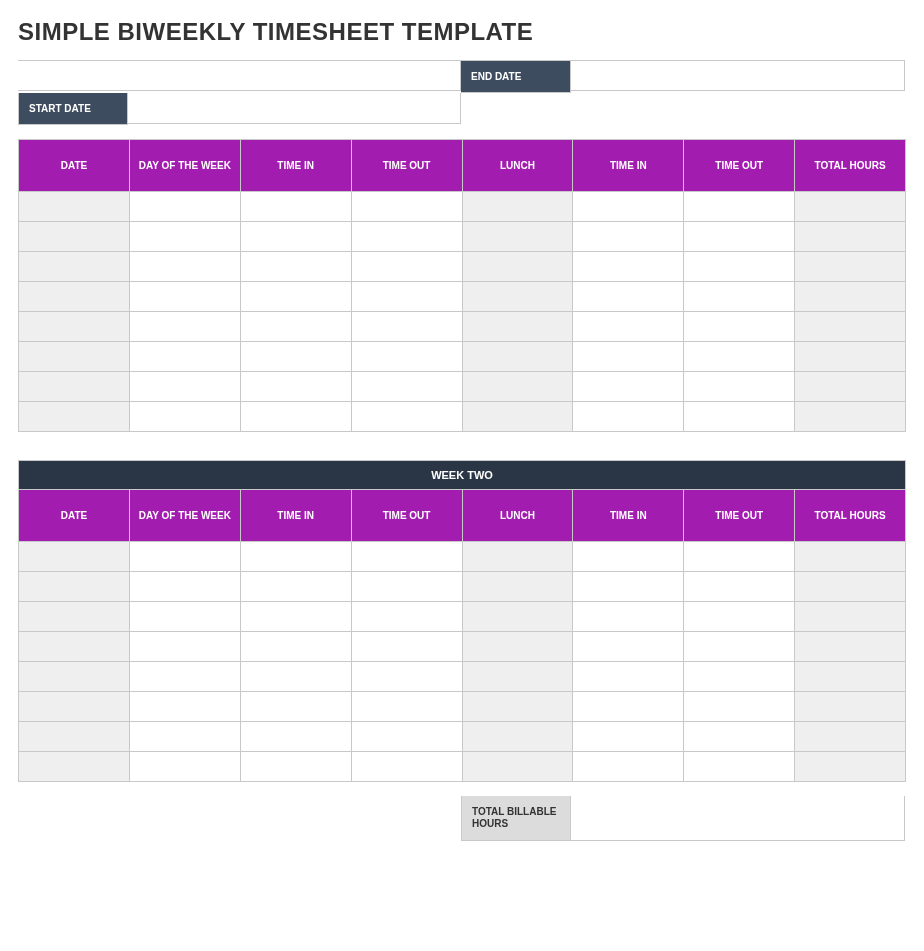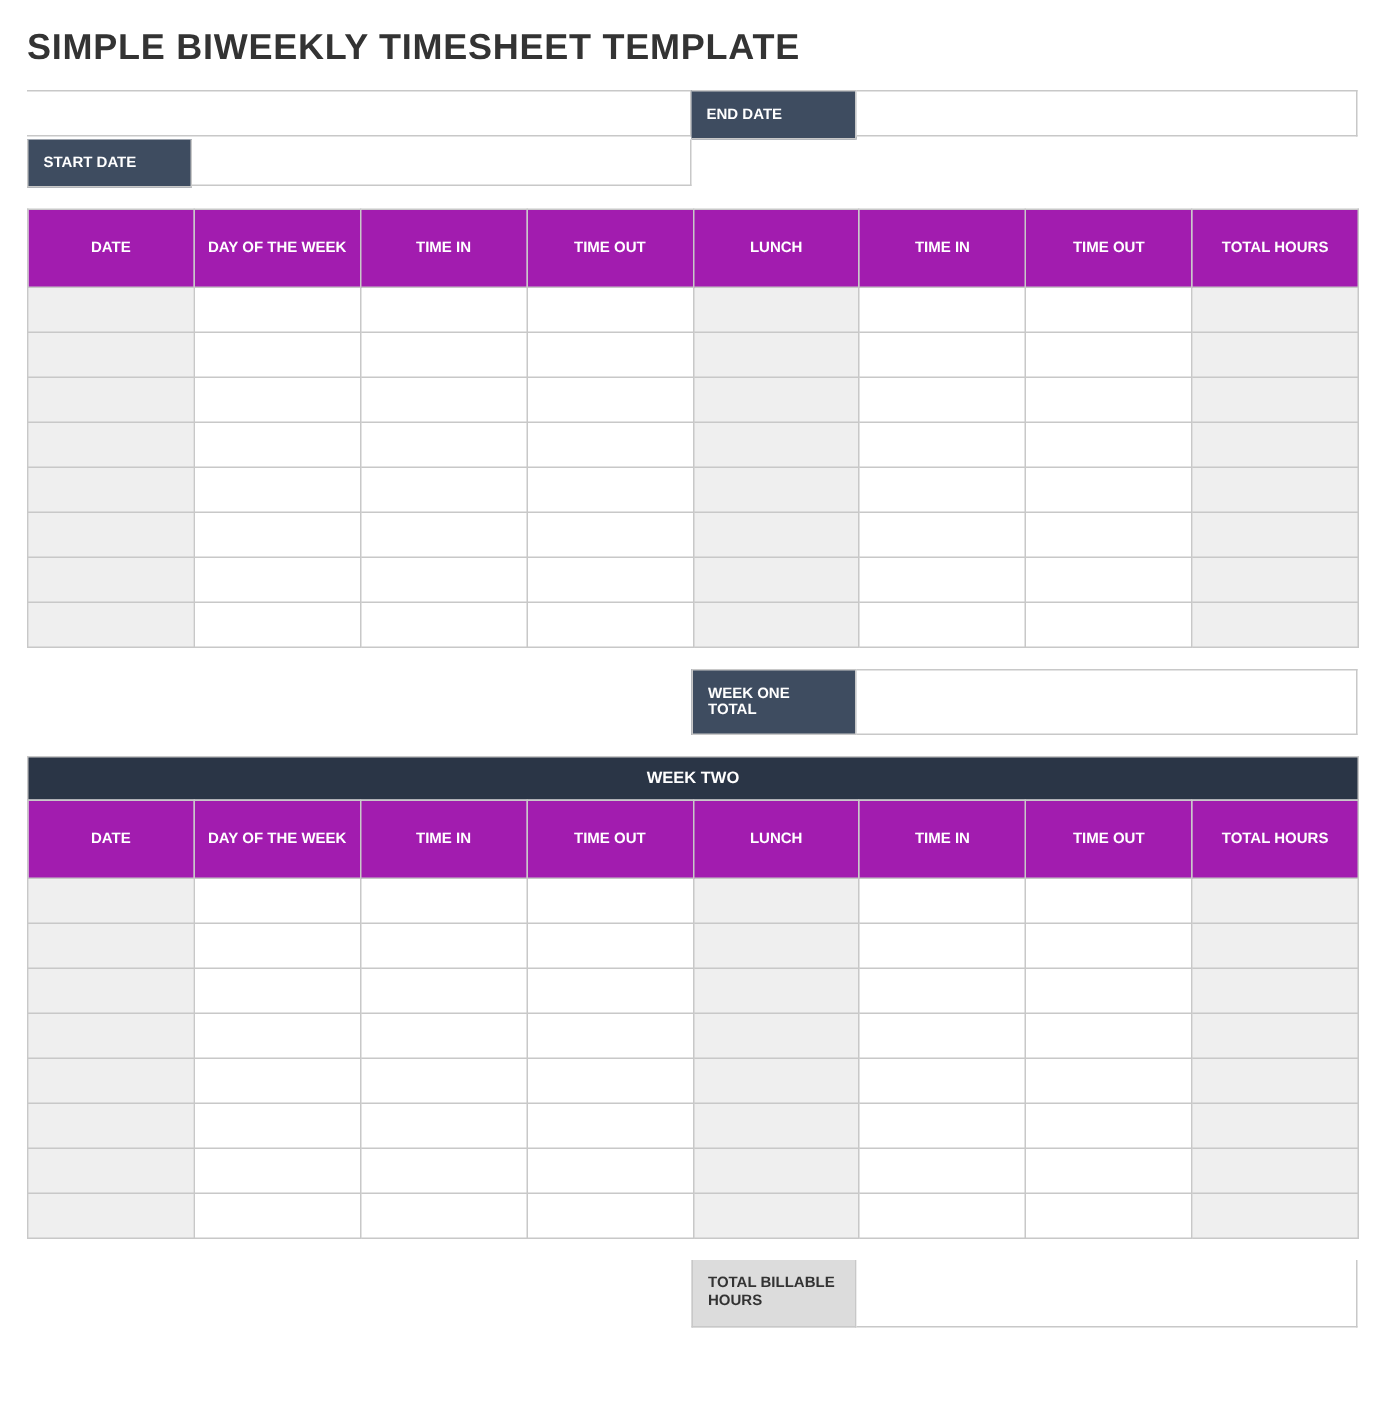--- a/index.html
+++ b/index.html
@@ -235,24 +235,20 @@
           <td></td>
           <td></td>
           <td class="shaded"></td>
         </tr>
     </tbody>
   </table>
 </div>
 
 <div class="totals">
   <div class="totals-spacer"></div>
-  <div class="totals-box">
-    <div class="totals-label">WEEK ONE TOTAL</div>
-    <div class="totals-value"></div>
-  </div>
 </div>
 
 <div class="week">
   <div class="week-title">WEEK TWO</div>
   <table class="tsheet">
     <colgroup>
       <col style="width:12.5%">
         <col style="width:12.5%">
         <col style="width:12.5%">
         <col style="width:12.5%">

